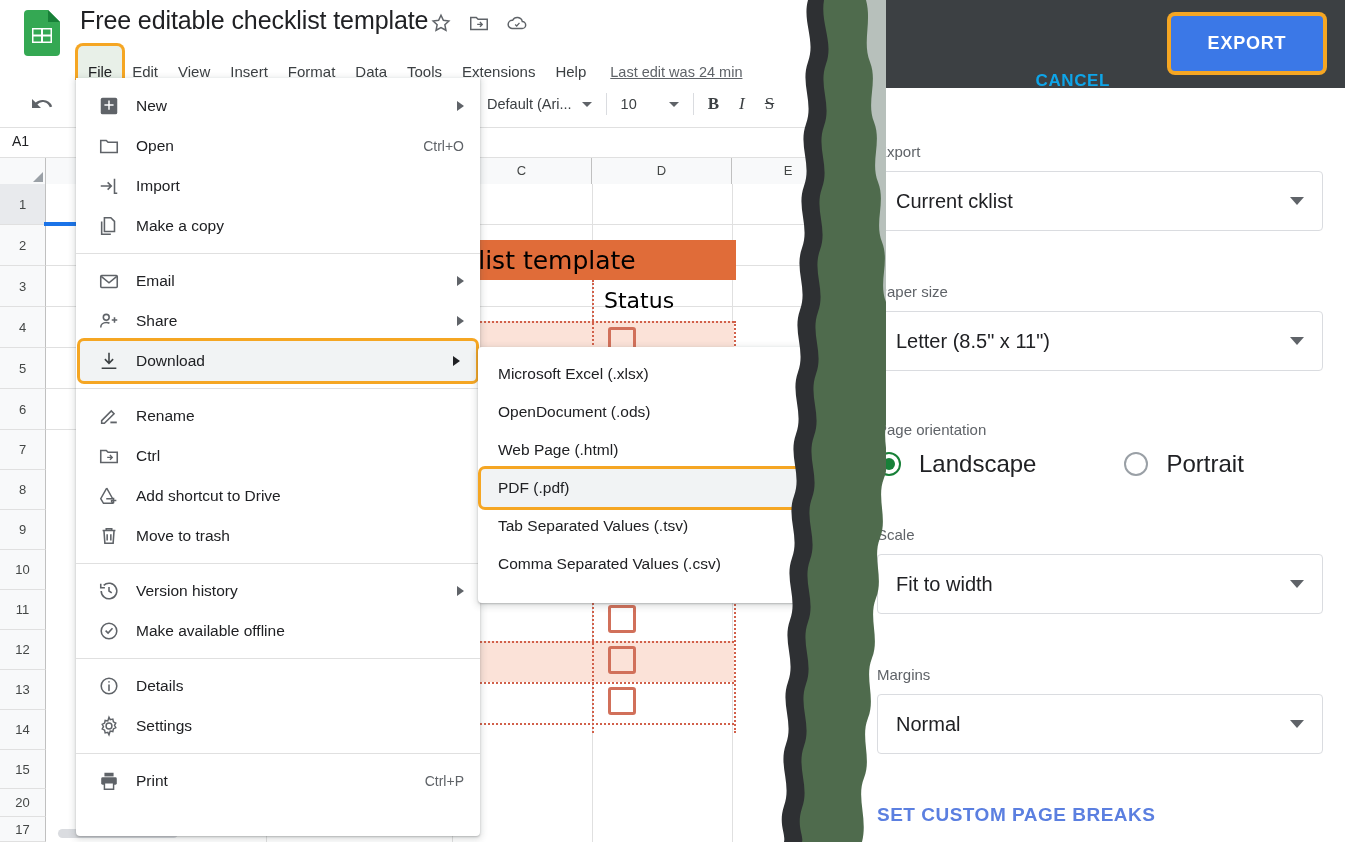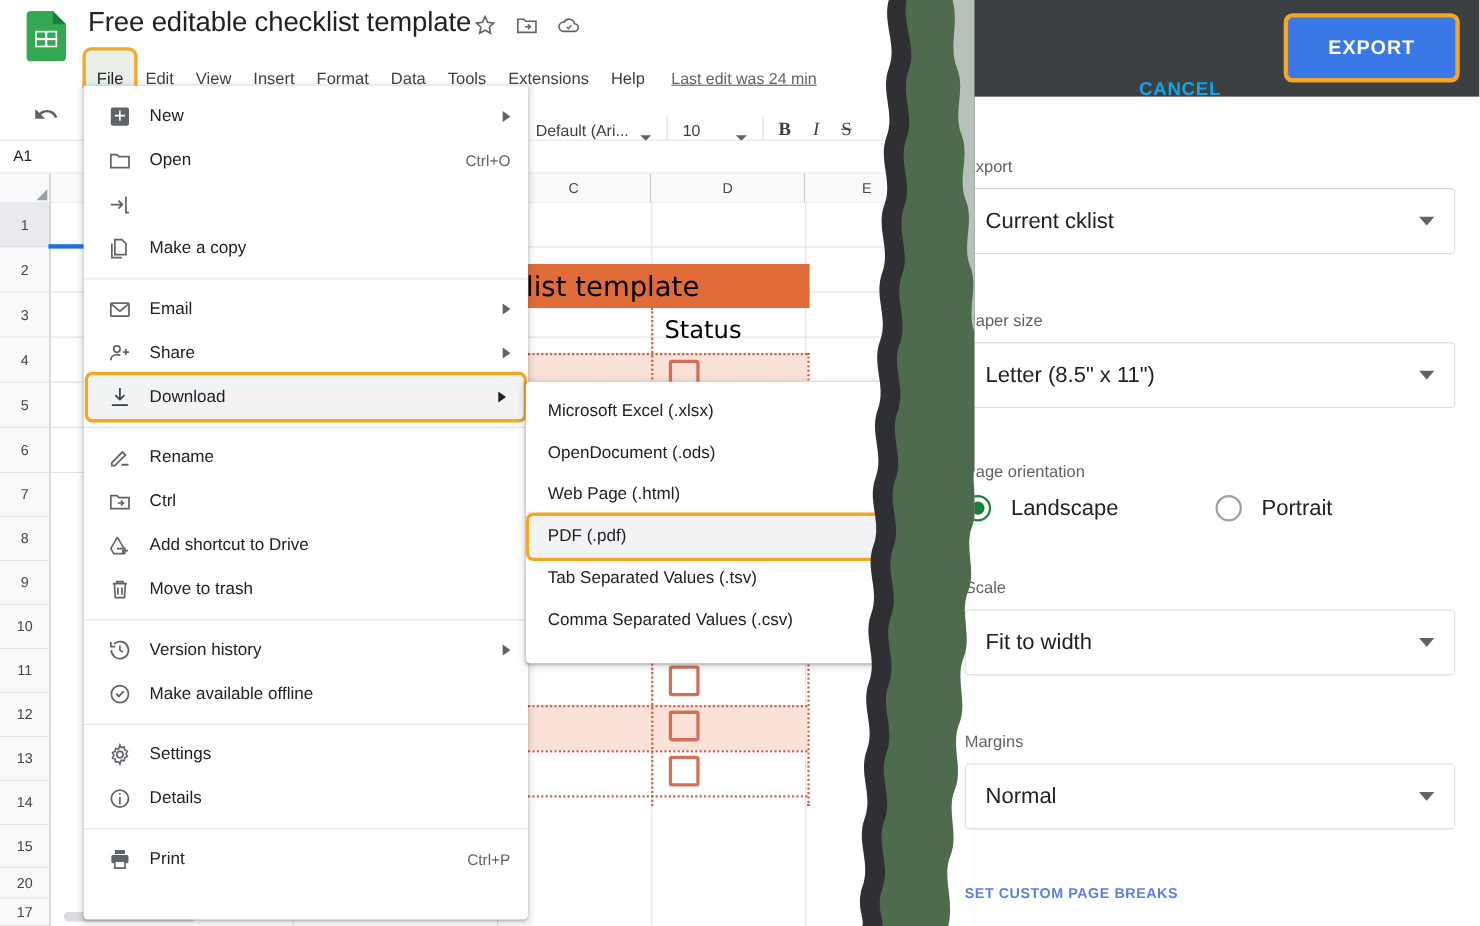--- a/index.html
+++ b/index.html
@@ -49,21 +49,21 @@
     margin-left: 14px; font-size: 14.5px; color: #5f6368;
     text-decoration: underline; white-space: nowrap;
   }
 
   
   .toolbar {
     position: absolute; left: 0; top: 80px; width: 845px; height: 48px;
     border-bottom: 1px solid #e0e0e0; background: #fff;
   }
   .undo-icon { position: absolute; left: 30px; top: 12px; width: 24px; height: 24px; }
-  .tb-right { position: absolute; left: 487px; top: 0; height: 48px; display: flex; align-items: flex-end; gap: 0; }
+  .tb-right { position: absolute; left: 487px; top: 0; height: 48px; display: flex; align-items: center; gap: 0; }
   .tb-font { font-size: 14.5px; color: #3c4043; white-space: nowrap; }
   .tb-caret { width: 0; height: 0; border-left: 5px solid transparent; border-right: 5px solid transparent; border-top: 5px solid #5f6368; margin-left: 10px; }
   .tb-sep { width: 1px; height: 22px; background: #dadce0; margin: 0 14px; }
   .tb-b { font-weight: bold; font-size: 17px; color: #3c4043; font-family: "Liberation Serif", serif;}
   .tb-i { font-style: italic; font-size: 17px; color: #3c4043; font-family: "Liberation Serif", serif; margin-left: 20px;}
   .tb-s { font-size: 17px; color: #3c4043; text-decoration: line-through; font-family: "Liberation Serif", serif; margin-left: 20px;}
 
   
   .formulabar {
     position: absolute; left: 0; top: 128px; width: 845px; height: 30px;
@@ -208,23 +208,23 @@
     width: 0; height: 0; border-left: 7px solid transparent; border-right: 7px solid transparent;
     border-top: 8px solid #5f6368;
   }
   .radio-row { position: absolute; left: 32px; display: flex; align-items: center; gap: 0; }
   .radio { width: 24px; height: 24px; border-radius: 50%; border: 2px solid #9aa0a6; position: relative; flex: 0 0 24px; }
   .radio.on { border-color: #188038; }
   .radio.on:after {
     content: ""; position: absolute; left: 4px; top: 4px; width: 12px; height: 12px;
     border-radius: 50%; background: #188038;
   }
-  .radio-lbl { font-size: 20px; color: #202124; margin-left: 18px; }
+  .radio-lbl { font-size: 24px; color: #202124; margin-left: 18px; }
   .link-btn {
-    position: absolute; left: 32px; font-size: 13px; font-weight: bold;
+    position: absolute; left: 32px; font-size: 19px; font-weight: bold;
     color: #5b7fe0; letter-spacing: .5px;
   }
 </style>
 </head>
 <body>
 
 <div id="root">
 
   <div id="sheets-app">
 
@@ -395,20 +395,21 @@
       <span class="mlabel">Open</span>
       <span class="maccel">Ctrl+O</span>
     </div>
 
     <div class="mi">
       <span class="micon">
         <svg viewBox="0 0 24 24" width="22" height="22" fill="none" stroke="#5f6368" stroke-width="1.7">
             <path d="M3 12h11M10.5 8l4 4-4 4M18 4v16h3"></path>
           </svg>
       </span>
+      <span class="mlabel">Import</span>
     </div>
 
     <div class="mi">
       <span class="micon">
         <svg viewBox="0 0 24 24" width="22" height="22" fill="none" stroke="#5f6368" stroke-width="1.7">
             <path d="M7 3h7l4 4v11H7z"></path>
             <path d="M4 7v14h10"></path>
           </svg>
       </span>
       <span class="mlabel">Make a copy</span>
@@ -511,36 +512,36 @@
             <path d="M8.3 11.6l2.7 2.7 4.8-5.2"></path>
           </svg>
       </span>
       <span class="mlabel">Make available offline</span>
     </div>
 
     <div class="msep"></div>
 
     <div class="mi">
       <span class="micon">
+        <svg viewBox="0 0 24 24" width="22" height="22" fill="none" stroke="#5f6368" stroke-width="1.7">
+            <circle cx="12" cy="12" r="8.5"></circle>
+            <path d="M12 11v6M12 7.4v.2" stroke-linecap="round"></path>
+          </svg>
+      </span>
+      <span class="mlabel">Details</span>
+    </div>
+
+    <div class="mi">
+      <span class="micon">
         <svg viewBox="0 0 24 24" width="22" height="22" fill="none" stroke="#5f6368" stroke-width="1.6">
             <circle cx="12" cy="12" r="3.2"></circle>
             <path d="M12 2.5l1.3 2.6 2.9-.6.6 2.9 2.6 1.3-1.4 2.6 1.4 2.6-2.6 1.3-.6 2.9-2.9-.6L12 21.5l-1.3-2.6-2.9.6-.6-2.9-2.6-1.3 1.4-2.6-1.4-2.6 2.6-1.3.6-2.9 2.9.6z"></path>
           </svg>
       </span>
       <span class="mlabel">Settings</span>
-    </div>
-
-    <div class="mi">
-      <span class="micon">
-        <svg viewBox="0 0 24 24" width="22" height="22" fill="none" stroke="#5f6368" stroke-width="1.7">
-            <circle cx="12" cy="12" r="8.5"></circle>
-            <path d="M12 11v6M12 7.4v.2" stroke-linecap="round"></path>
-          </svg>
-      </span>
-      <span class="mlabel">Details</span>
     </div>
 
     <div class="msep"></div>
 
     <div class="mi">
       <span class="micon">
         <svg viewBox="0 0 24 24" width="22" height="22" fill="#5f6368">
             <path d="M7 3h10v4H7z"></path>
             <rect x="3.5" y="8" width="17" height="8" rx="1.5"></rect>
             <path d="M7 14h10v7H7z" fill="#fff" stroke="#5f6368" stroke-width="1.6"></path>

